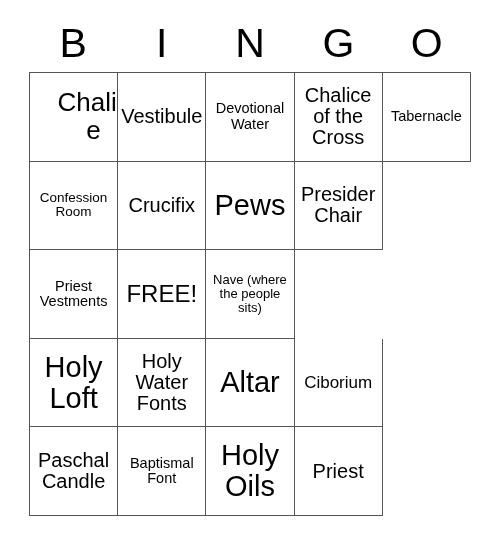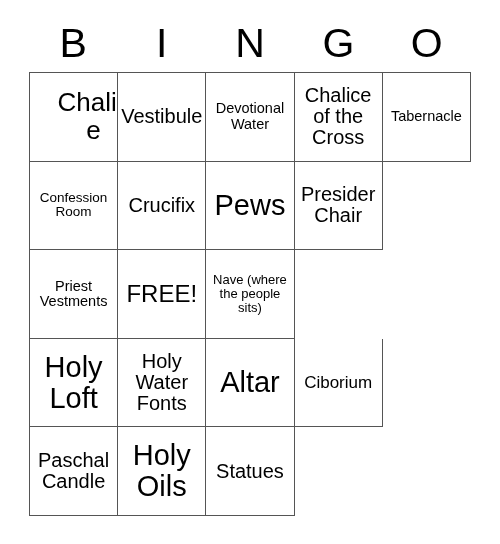--- a/index.html
+++ b/index.html
@@ -150,21 +150,24 @@
       <div class="cell">
           <span class="cell-text sz-sm">Ciborium</span>
         </div>
     </div>
 
     <div class="grid-row">
       <div class="cell">
           <span class="cell-text sz-md">Paschal Candle</span>
         </div>
       <div class="cell">
+          <span class="cell-text sz-xs">Baptismal Font</span>
+        </div>
+      <div class="cell">
           <span class="cell-text sz-xxl">Holy Oils</span>
         </div>
       <div class="cell">
-          <span class="cell-text sz-md">Statues</span>
+          <span class="cell-text sz-md">Priest</span>
         </div>
     </div>
 
   </div>
 </div>
 
 </body></html>

